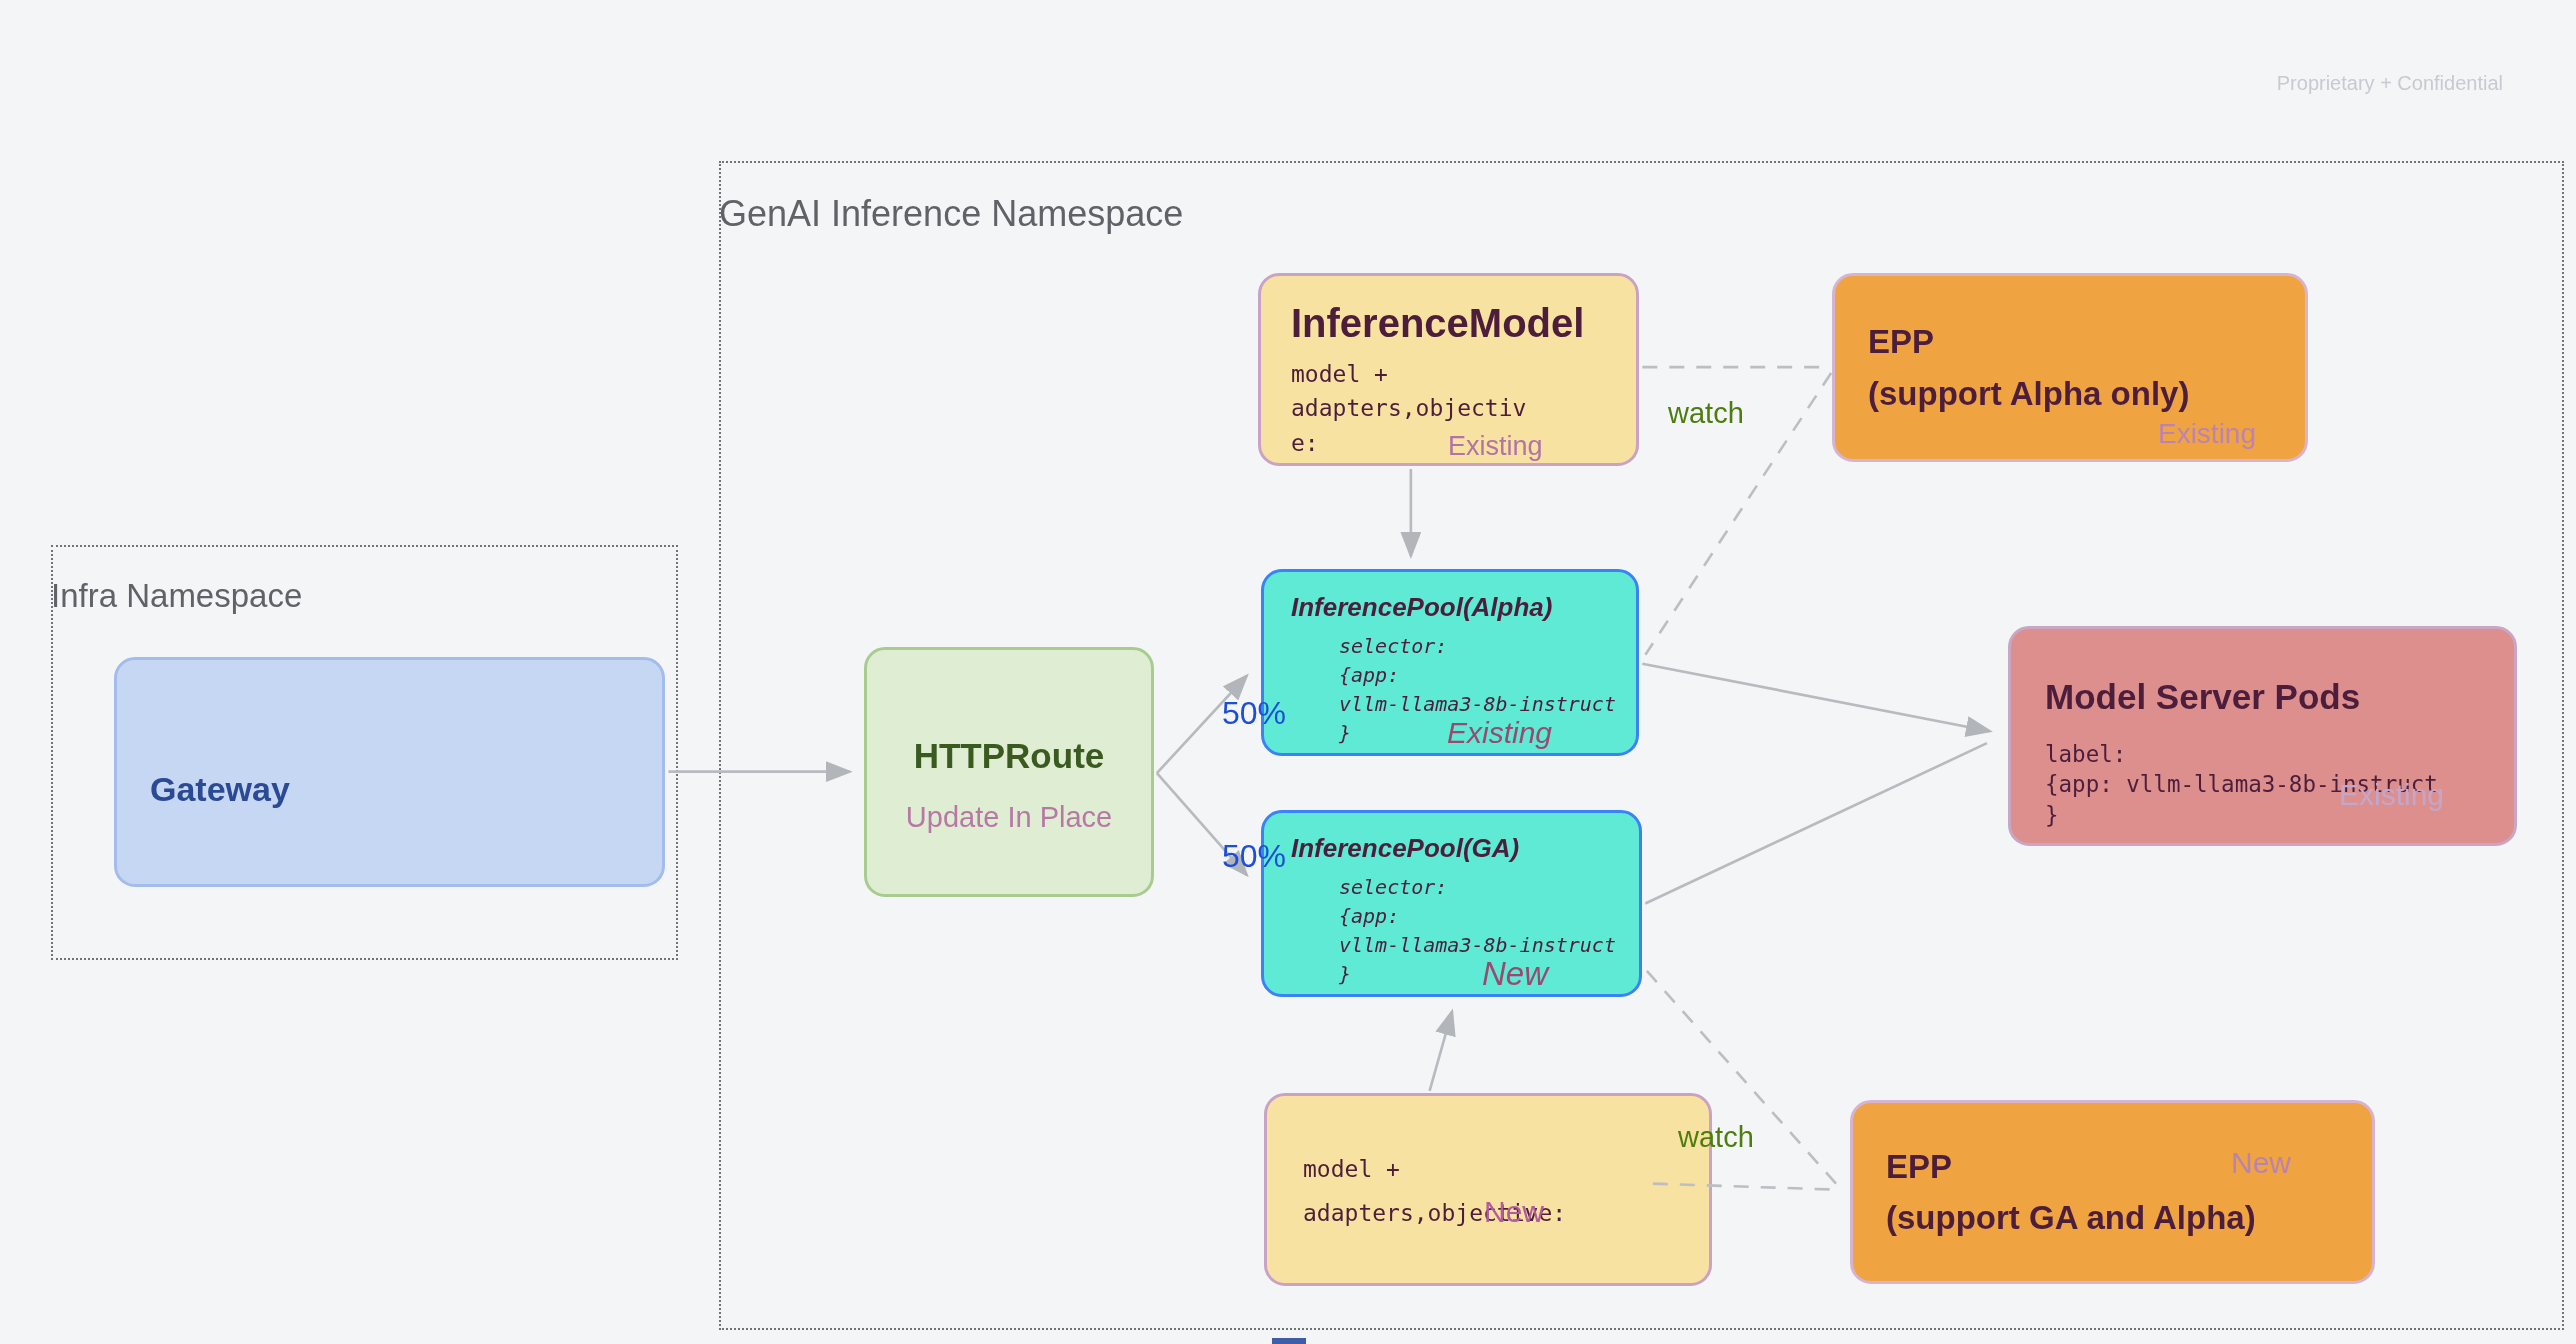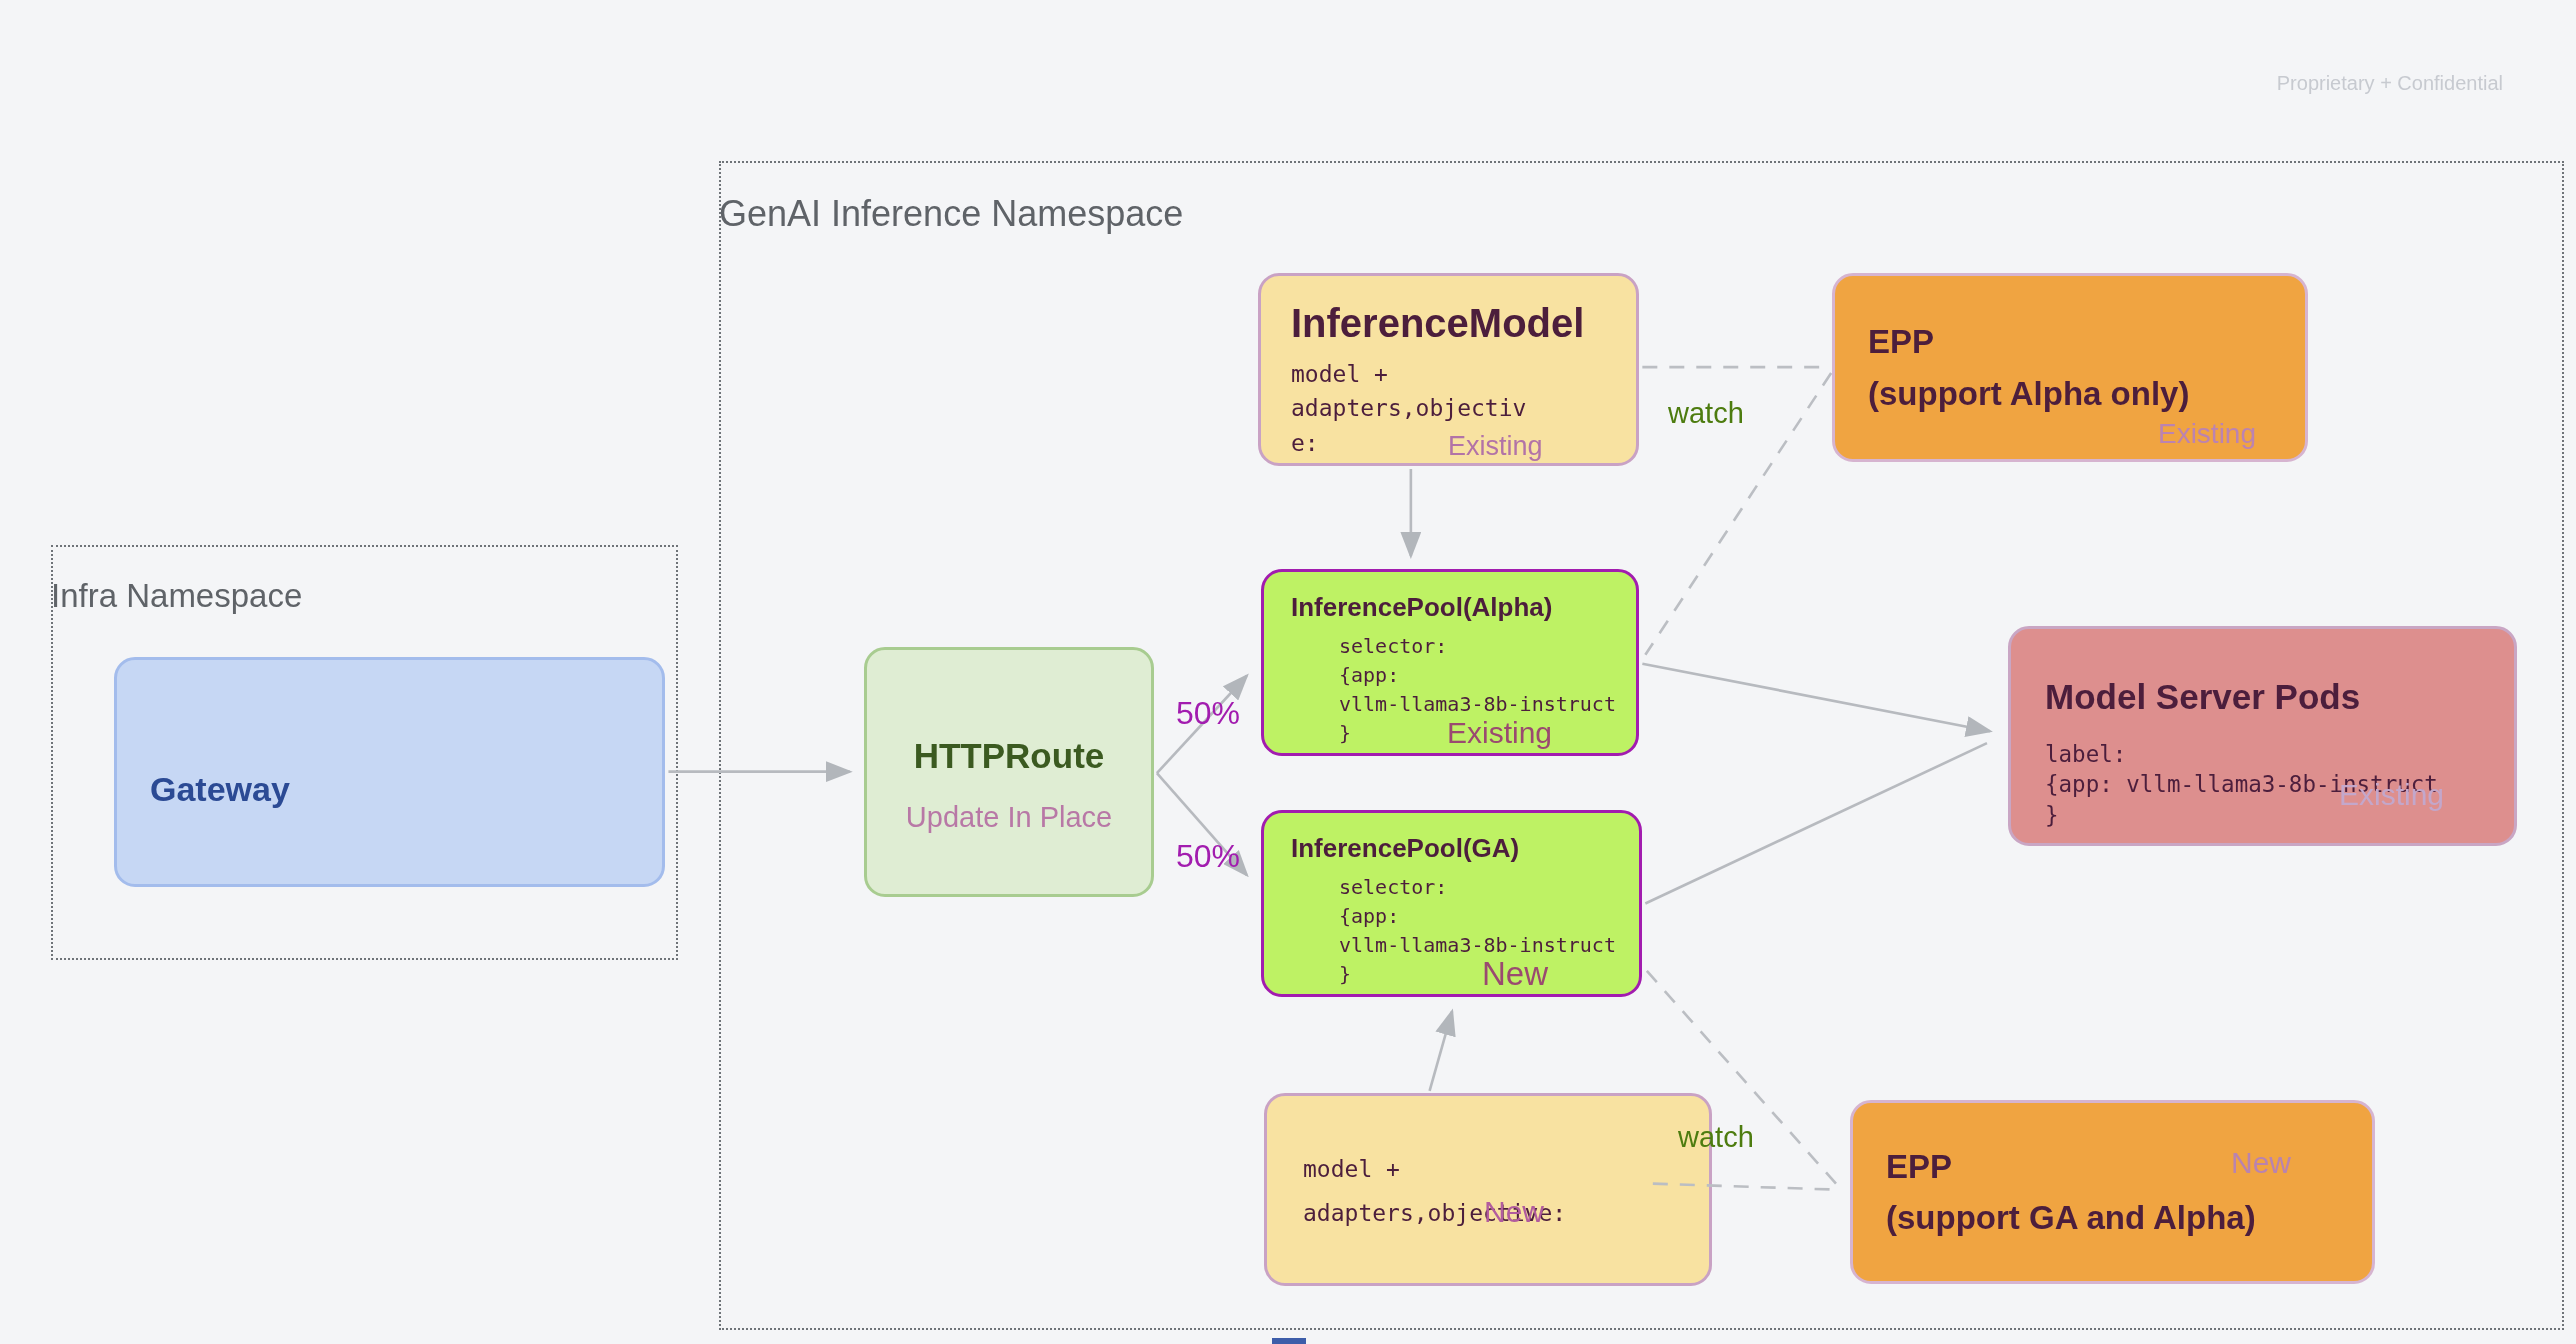--- a/index.html
+++ b/index.html
@@ -77,22 +77,23 @@
   #epp-alpha {
     left: 1832px; top: 273px; width: 476px; height: 189px;
     background: #f0a441; border: 3px solid #d6b4d0;
     display: flex; align-items: center; padding-left: 33px;
   }
   #epp-alpha .node-title { font-size: 33px; line-height: 1.55; }
   #epp-alpha .status { right: 49px; bottom: 9px; font-size: 28px; color: #bb83b1; }
 
   
   .pool {
-    background: #bef264; border: 3px solid #a21caf;
+    background: #5eead4; border: 3px solid #3b82f6;
     padding: 16.5px 19.5px 0 27px;
+    font-style: italic;
   }
   .pool .node-title { font-size: 26px; }
   .pool .node-code { font-size: 20px; line-height: 1.45; margin-top: 6px; margin-left: 48px; }
   #pool-alpha { left: 1261px; top: 569px; width: 378px; height: 187px; }
   #pool-alpha .status { right: 84px; bottom: 3px; font-size: 30px; color: #9a4a70; }
   #pool-ga { left: 1261px; top: 810px; width: 381px; height: 187px; }
   #pool-ga .status { right: 91px; bottom: 1.5px; font-size: 33px; color: #9a4a70; }
 
   
   #pods {
@@ -118,21 +119,21 @@
   #epp-ga {
     left: 1850px; top: 1100px; width: 525px; height: 184px;
     background: #f0a441; border: 3px solid #d6b4d0;
     display: flex; align-items: center; padding-left: 33px;
   }
   #epp-ga .node-title { font-size: 33px; line-height: 1.55; }
   #epp-ga .status { right: 81px; top: 43px; font-size: 30px; color: #b983af; }
 
   
   .edge-label { position: absolute; z-index: 4; }
-  .pct { font-size: 32px; color: #a21caf; }
+  .pct { font-size: 32px; color: #1d4ed8; margin-left: 46px; }
   #pct-alpha { left: 1176px; top: 695px; }
   #pct-ga { left: 1176px; top: 838px; }
   .watch { font-size: 29px; color: #4d7c0f; }
   #watch-top { left: 1668px; top: 397px; }
   #watch-bottom { left: 1678px; top: 1121px; }
 
   #connectors {
     position: absolute; left: 0; top: 0; z-index: 3; pointer-events: none;
   }
   .solid { stroke: #b7babf; stroke-width: 3.5; fill: none; }

